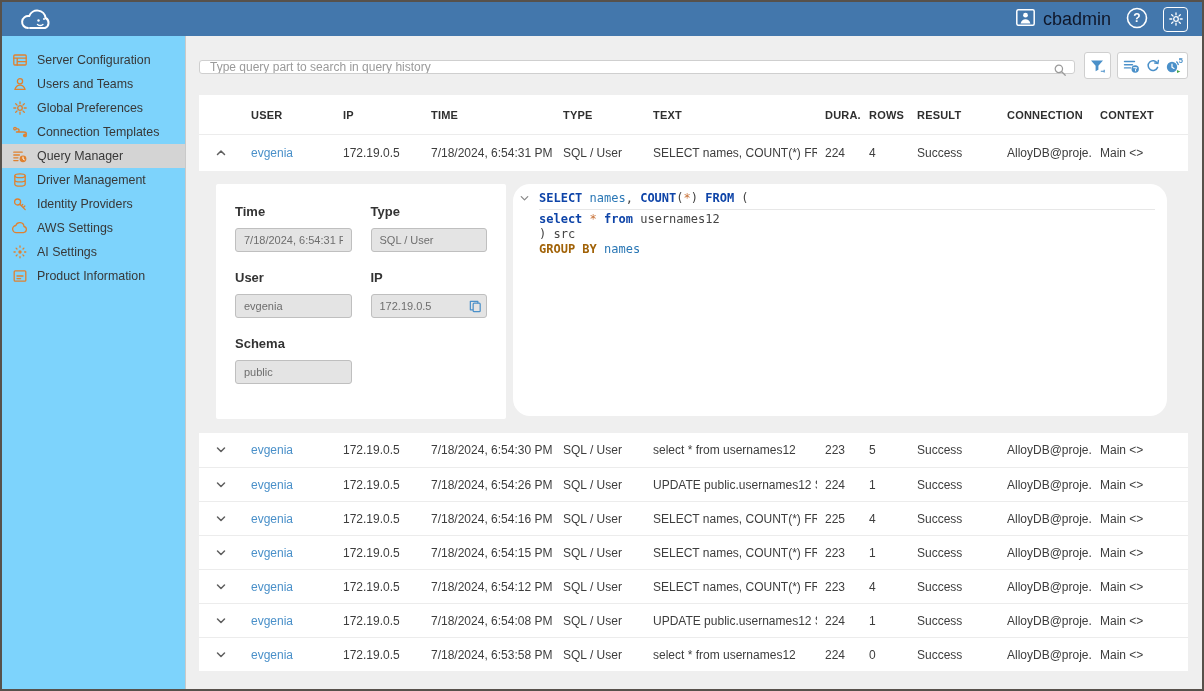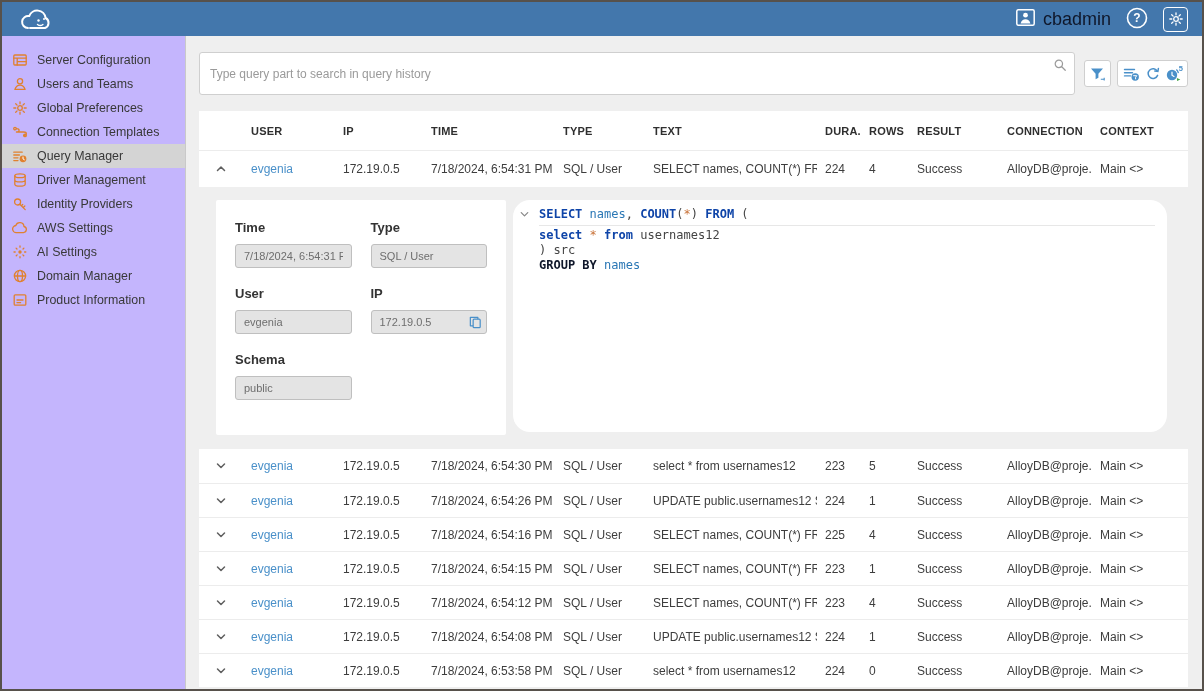--- a/index.html
+++ b/index.html
@@ -29,40 +29,40 @@
   .tb-btn { background:none; border:none; cursor:pointer; display:flex; align-items:center; }
   .tb-gearbox {
     width:25px; height:25px; border:1.6px solid #fff; border-radius:4px;
     display:flex; align-items:center; justify-content:center;
     color:#fff; background:none; cursor:pointer;
   }
   
   .main { flex:1; display:flex; min-height:0; }
   .sidebar {
     width:184px; flex:0 0 184px;
-    background:#c4b5fd; border-right:1px solid #c9c9c9;
+    background:#7dd3fc; border-right:1px solid #c9c9c9;
     padding-top:12px;
   }
   .side-item {
     height:24px; display:flex; align-items:center; gap:9px;
     padding:0 10px; cursor:pointer;
     font-size:12.4px; color:#383838; white-space:nowrap;
   }
   .side-item .icn { color:#e0812f; display:flex; width:16px; justify-content:center; }
   .side-item.selected { background:#d4d4d4; }
   .content {
     flex:1; min-width:0;
     padding:16px 14px 0 13px;
     display:flex; flex-direction:column;
   }
   
   .toolbar { display:flex; align-items:center; margin-bottom:16px; }
   .search-wrap { position:relative; flex:1; }
   .search-wrap input {
-    width:100%; height:43px; border:1px solid #cfcfcf; border-radius:3px;
+    width:100%; height:14px; border:1px solid #cfcfcf; border-radius:3px;
     background:#fff; padding:0 30px 0 10px; font-size:12px; color:#333;
     font-family:"Liberation Sans", sans-serif; outline:none;
   }
   .search-wrap input::placeholder { color:#9a9a9a; }
   .search-icn { position:absolute; right:8px; top:6px; pointer-events:none; display:flex; }
   .tool-btn {
     margin-left:9px; width:27px; height:27px;
     background:#fff; border:1px solid #cfcfcf; border-radius:3px;
     display:flex; align-items:center; justify-content:center; cursor:pointer;
   }
@@ -242,30 +242,20 @@
           <span>AWS Settings</span>
         </div>
         <div class="side-item">
           <span class="icn">
             <svg width="16" height="16" viewBox="0 0 16 16" fill="none" stroke="currentColor" stroke-width="1.3" stroke-linecap="round" stroke-linejoin="round">
               <circle cx="8" cy="8" r="1.7" fill="currentColor" stroke="none"></circle>
               <path d="M8 2v1.4M8 12.6V14M2 8h1.4M12.6 8H14M4.1 4.1l1 1M10.9 10.9l1 1M11.9 4.1l-1 1M5.1 10.9l-1 1" stroke-dasharray="1.2 1.6"></path>
             </svg>
           </span>
           <span>AI Settings</span>
-        </div>
-        <div class="side-item">
-          <span class="icn">
-            <svg width="16" height="16" viewBox="0 0 16 16" fill="none" stroke="currentColor" stroke-width="1.3" stroke-linecap="round" stroke-linejoin="round">
-              <circle cx="8" cy="8" r="5.6"></circle>
-              <ellipse cx="8" cy="8" rx="2.5" ry="5.6"></ellipse>
-              <path d="M2.4 8h11.2"></path>
-            </svg>
-          </span>
-          <span>Domain Manager</span>
         </div>
         <div class="side-item">
           <span class="icn">
             <svg width="16" height="16" viewBox="0 0 16 16" fill="none" stroke="currentColor" stroke-width="1.3" stroke-linecap="round" stroke-linejoin="round">
               <rect x="2.2" y="2.8" width="11.6" height="10.4" rx="1"></rect>
               <path d="M5 8h6M5 10.6h3.6"></path>
             </svg>
           </span>
           <span>Product Information</span>
         </div>
@@ -389,21 +379,21 @@
           <div class="card code">
             <span class="fold">
                 <svg width="13" height="13" viewBox="0 0 14 14" fill="none" stroke="#8a8a8a" stroke-width="1.4" stroke-linecap="round" stroke-linejoin="round">
                   <polyline points="3.5,5 7,8.5 10.5,5"></polyline>
                 </svg>
               </span>
             <div class="code-lines" id="code-lines">
                 <div class="code-line first"><span class="tok-kw" style="color: rgb(14, 68, 168);">SELECT</span><span class="tok-pl" style="color: rgb(68, 68, 68);"> </span><span class="tok-id" style="color: rgb(42, 119, 181);">names</span><span class="tok-pl" style="color: rgb(68, 68, 68);">, </span><span class="tok-kw" style="color: rgb(14, 68, 168);">COUNT</span><span class="tok-pl" style="color: rgb(68, 68, 68);">(</span><span class="tok-star" style="color: rgb(200, 113, 55);">*</span><span class="tok-pl" style="color: rgb(68, 68, 68);">) </span><span class="tok-kw" style="color: rgb(14, 68, 168);">FROM</span><span class="tok-pl" style="color: rgb(68, 68, 68);"> (</span></div>
                 <div class="code-line"><span class="tok-kw" style="color: rgb(14, 68, 168);">select</span><span class="tok-pl" style="color: rgb(68, 68, 68);"> </span><span class="tok-star" style="color: rgb(200, 113, 55);">*</span><span class="tok-pl" style="color: rgb(68, 68, 68);"> </span><span class="tok-kw" style="color: rgb(14, 68, 168);">from</span><span class="tok-pl" style="color: rgb(68, 68, 68);"> usernames12</span></div>
                 <div class="code-line"><span class="tok-pl" style="color: rgb(68, 68, 68);">) src</span></div>
-                <div class="code-line"><span class="tok-kw" style="color: #0f172a;">GROUP BY</span><span class="tok-pl" style="color: rgb(68, 68, 68);"> </span><span class="tok-id" style="color: rgb(42, 119, 181);">names</span></div>
+                <div class="code-line"><span class="tok-kw" style="color: #a16207;">GROUP BY</span><span class="tok-pl" style="color: rgb(68, 68, 68);"> </span><span class="tok-id" style="color: rgb(42, 119, 181);">names</span></div>
               </div>
           </div>
         </div>
 
         <div id="rows-slot">
             <div class="trow grid-row">
               <div class="cell expander">
                 <svg width="14" height="14" viewBox="0 0 14 14" fill="none" stroke="#5f5f5f" stroke-width="1.5" stroke-linecap="round" stroke-linejoin="round">
                   <polyline points="3.5,5 7,8.5 10.5,5"></polyline>
                 </svg>

